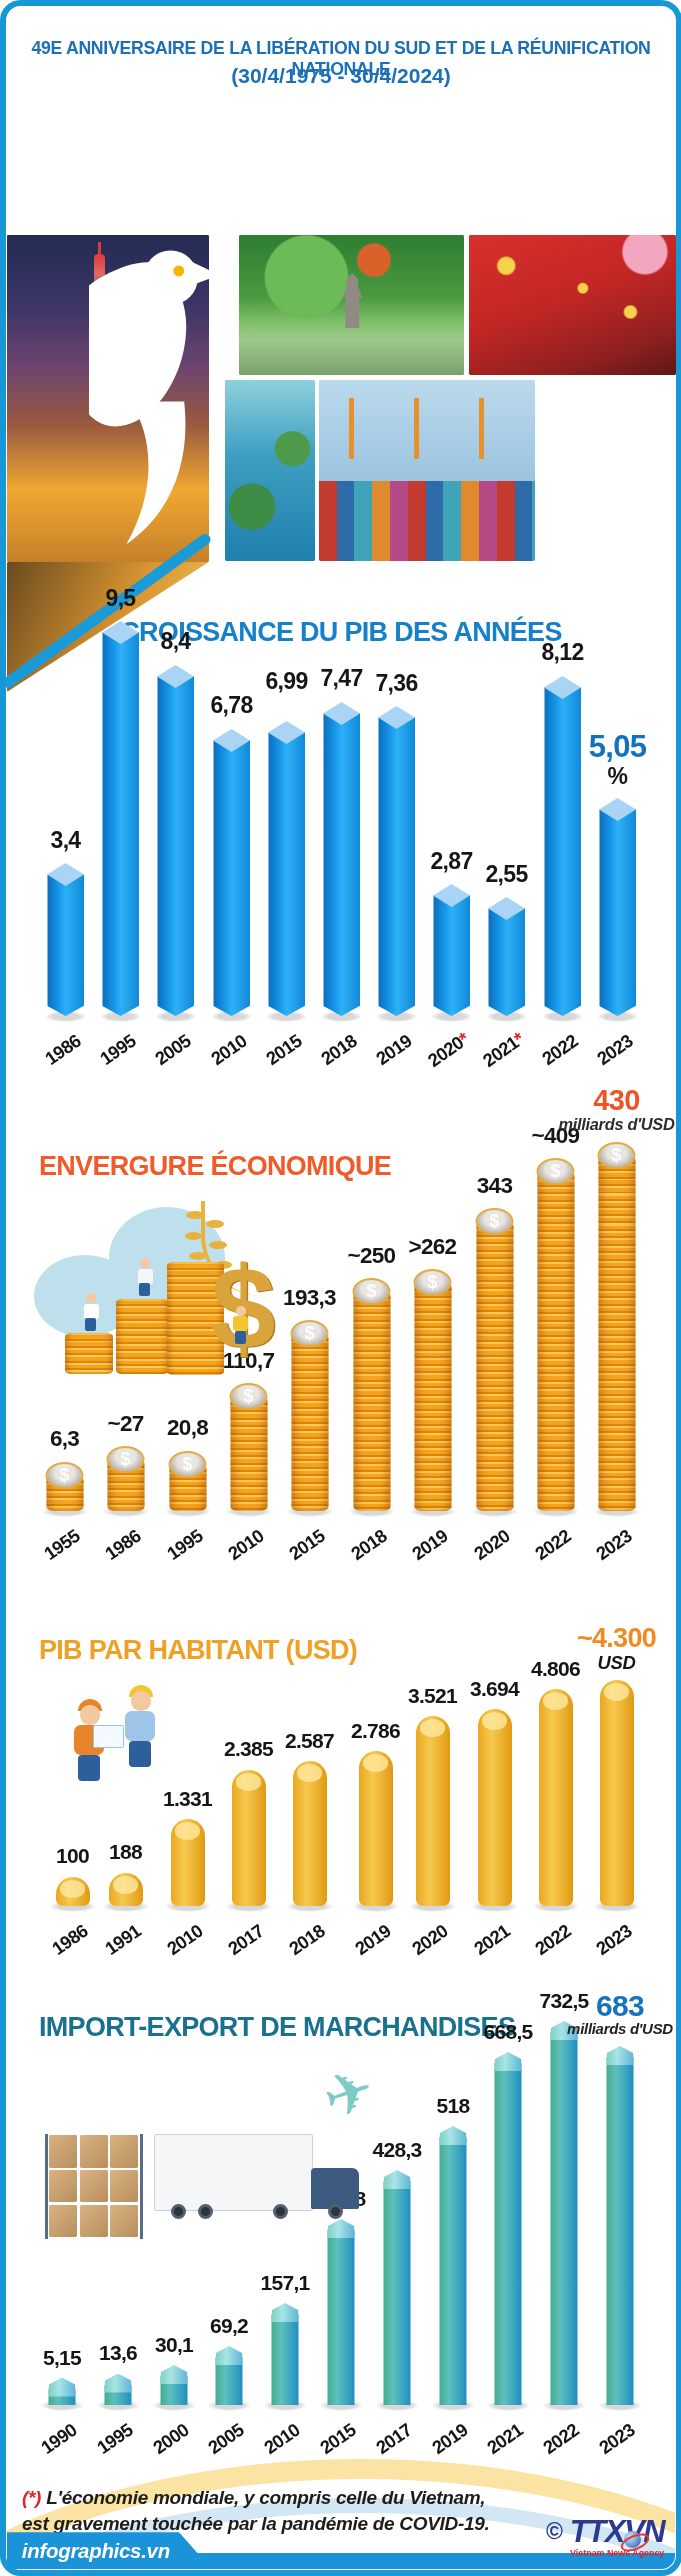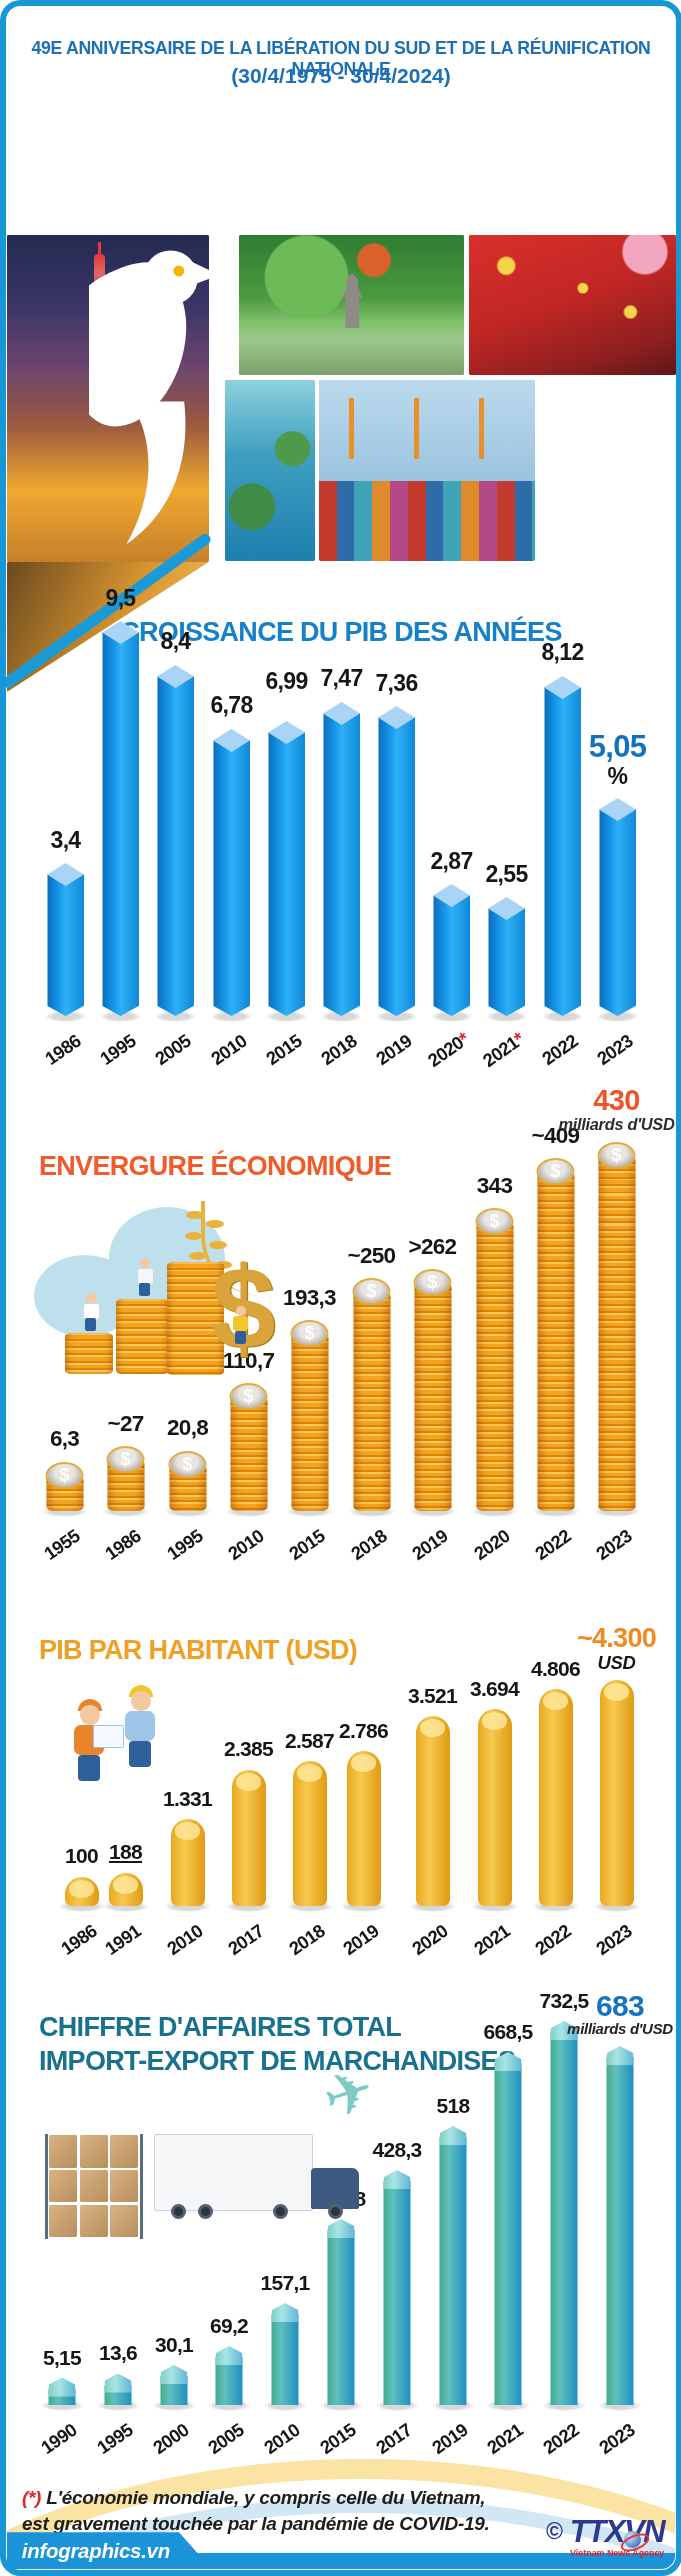--- a/index.html
+++ b/index.html
@@ -419,51 +419,51 @@
   </div>
   <div class="person" style="left:65px;top:6.8px;transform:scale(2);transform-origin:top left;">
     <span class="hat" style="background:#F2C62E;"></span>
       <span class="head"></span>
     <span class="body" style="background:#9EC4E8;"></span>
       <span class="legs"></span>
   </div>
   <div class="blueprint" style="left:35px;top:41px;"></div>
 </div>
 <div class="abs plot" style="top:1633px;left:34px;width:614px;height:273px;" data-chart="gdp_per_capita">
-    <div class="col" style="left: 17px; width: 61px;">
+    <div class="col" style="left: 8px; width: 61px;">
       <i class="bshadow"></i>
       <div class="bar c3" style="height: 29px; width: 34px;"></div>
       <div class="vlabel" style="bottom: 38px;">100</div>
       <div class="ylabel">1986</div>
     </div>
     <div class="col" style="left: 61px; width: 61px;">
       <i class="bshadow"></i>
       <div class="bar c3" style="height: 33px; width: 34px;"></div>
-      <div class="vlabel" style="bottom: 42px; text-decoration: underline;">188</div>
+      <div class="vlabel" style="bottom: 42px;">188</div>
       <div class="ylabel">1991</div>
     </div>
     <div class="col" style="left: 123px; width: 61px;">
       <i class="bshadow"></i>
       <div class="bar c3" style="height: 87px; width: 34px;"></div>
       <div class="vlabel" style="bottom: 95px;">1.331</div>
       <div class="ylabel">2010</div>
     </div>
     <div class="col" style="left: 184px; width: 61px;">
       <i class="bshadow"></i>
       <div class="bar c3" style="height: 136px; width: 34px;"></div>
       <div class="vlabel" style="bottom: 145px;">2.385</div>
       <div class="ylabel">2017</div>
     </div>
     <div class="col" style="left: 245px; width: 61px;">
       <i class="bshadow"></i>
       <div class="bar c3" style="height: 145px; width: 34px;"></div>
       <div class="vlabel" style="bottom: 153px;">2.587</div>
       <div class="ylabel">2018</div>
     </div>
-    <div class="col" style="left: 299px; width: 61px;">
+    <div class="col" style="left: 311px; width: 61px;">
       <i class="bshadow"></i>
       <div class="bar c3" style="height: 155px; width: 34px;"></div>
       <div class="vlabel" style="bottom: 163px;">2.786</div>
       <div class="ylabel">2019</div>
     </div>
     <div class="col" style="left: 368px; width: 61px;">
       <i class="bshadow"></i>
       <div class="bar c3" style="height: 190px; width: 34px;"></div>
       <div class="vlabel" style="bottom: 198px;">3.521</div>
       <div class="ylabel">2020</div>
@@ -485,21 +485,20 @@
       <div class="bar c3" style="height: 226px; width: 34px;"></div>
       <div class="vlabel last" style="bottom: 234px;">
         <span class="big">~4.300</span>
         <span class="unit">USD</span>
       </div>
       <div class="ylabel">2023</div>
     </div>
   </div>
 
 <div class="abs ctitle" style="top:2011px;left:39px;font-size:27px;color:#17718F;line-height:1.25;">
-  <div>CHIFFRE D'AFFAIRES TOTAL</div>
   <div>IMPORT-EXPORT DE MARCHANDISES</div>
 </div>
 <div class="abs illo" style="top:2073px;left:38px;width:423px;height:205px;">
   <div class="plane" style="left:286px;top:-13.6px;">✈</div>
   <div class="shelf" style="left:6.8px;top:61px;width:89px;height:102px;">
     <i></i>
       <i></i>
       <i></i>
       <i></i>
       <i></i>

